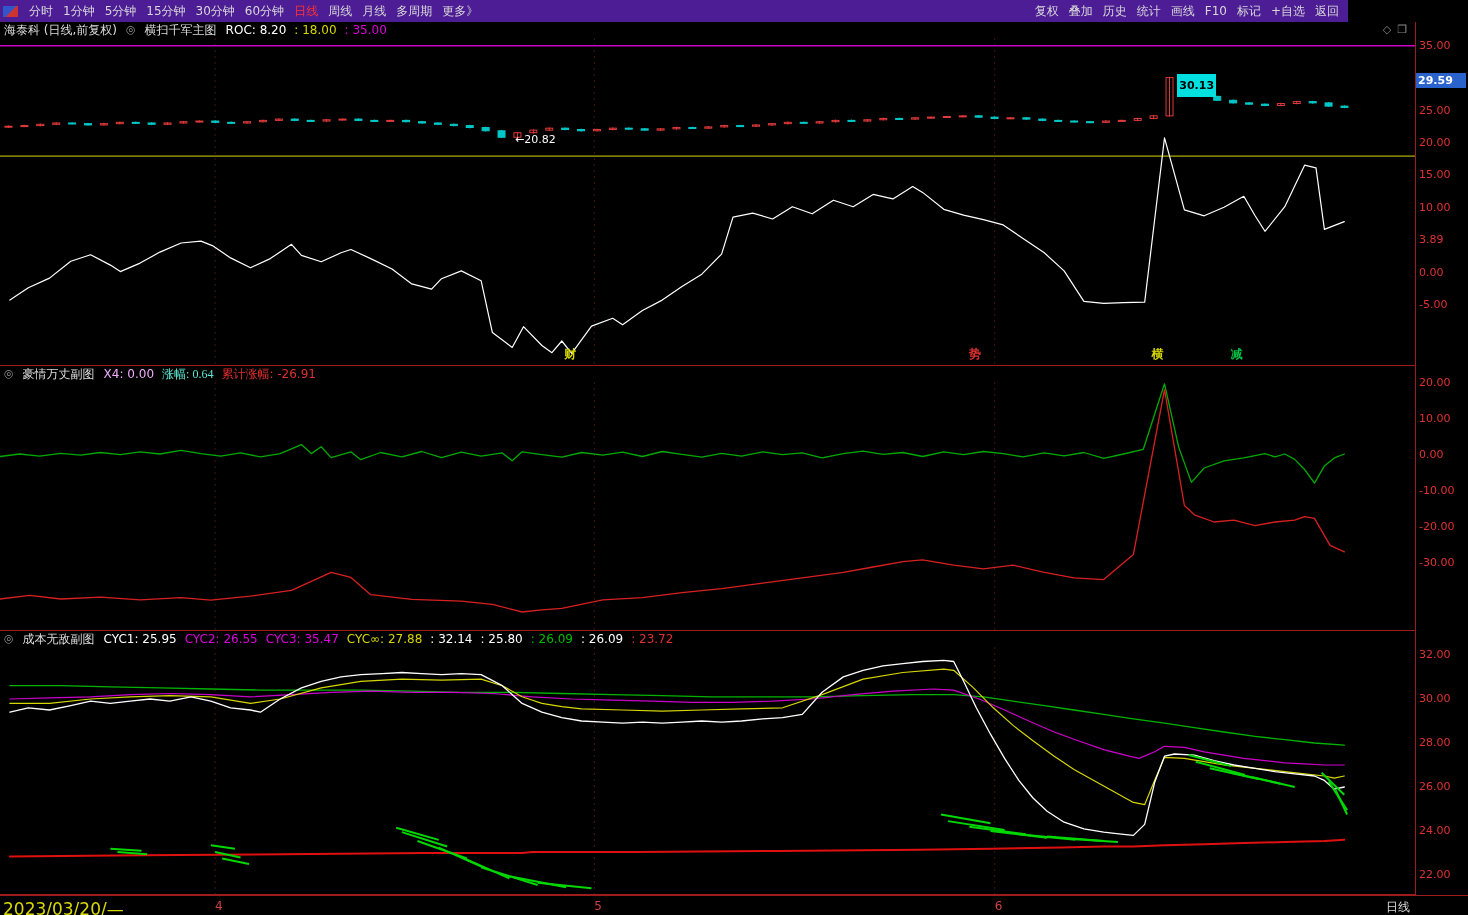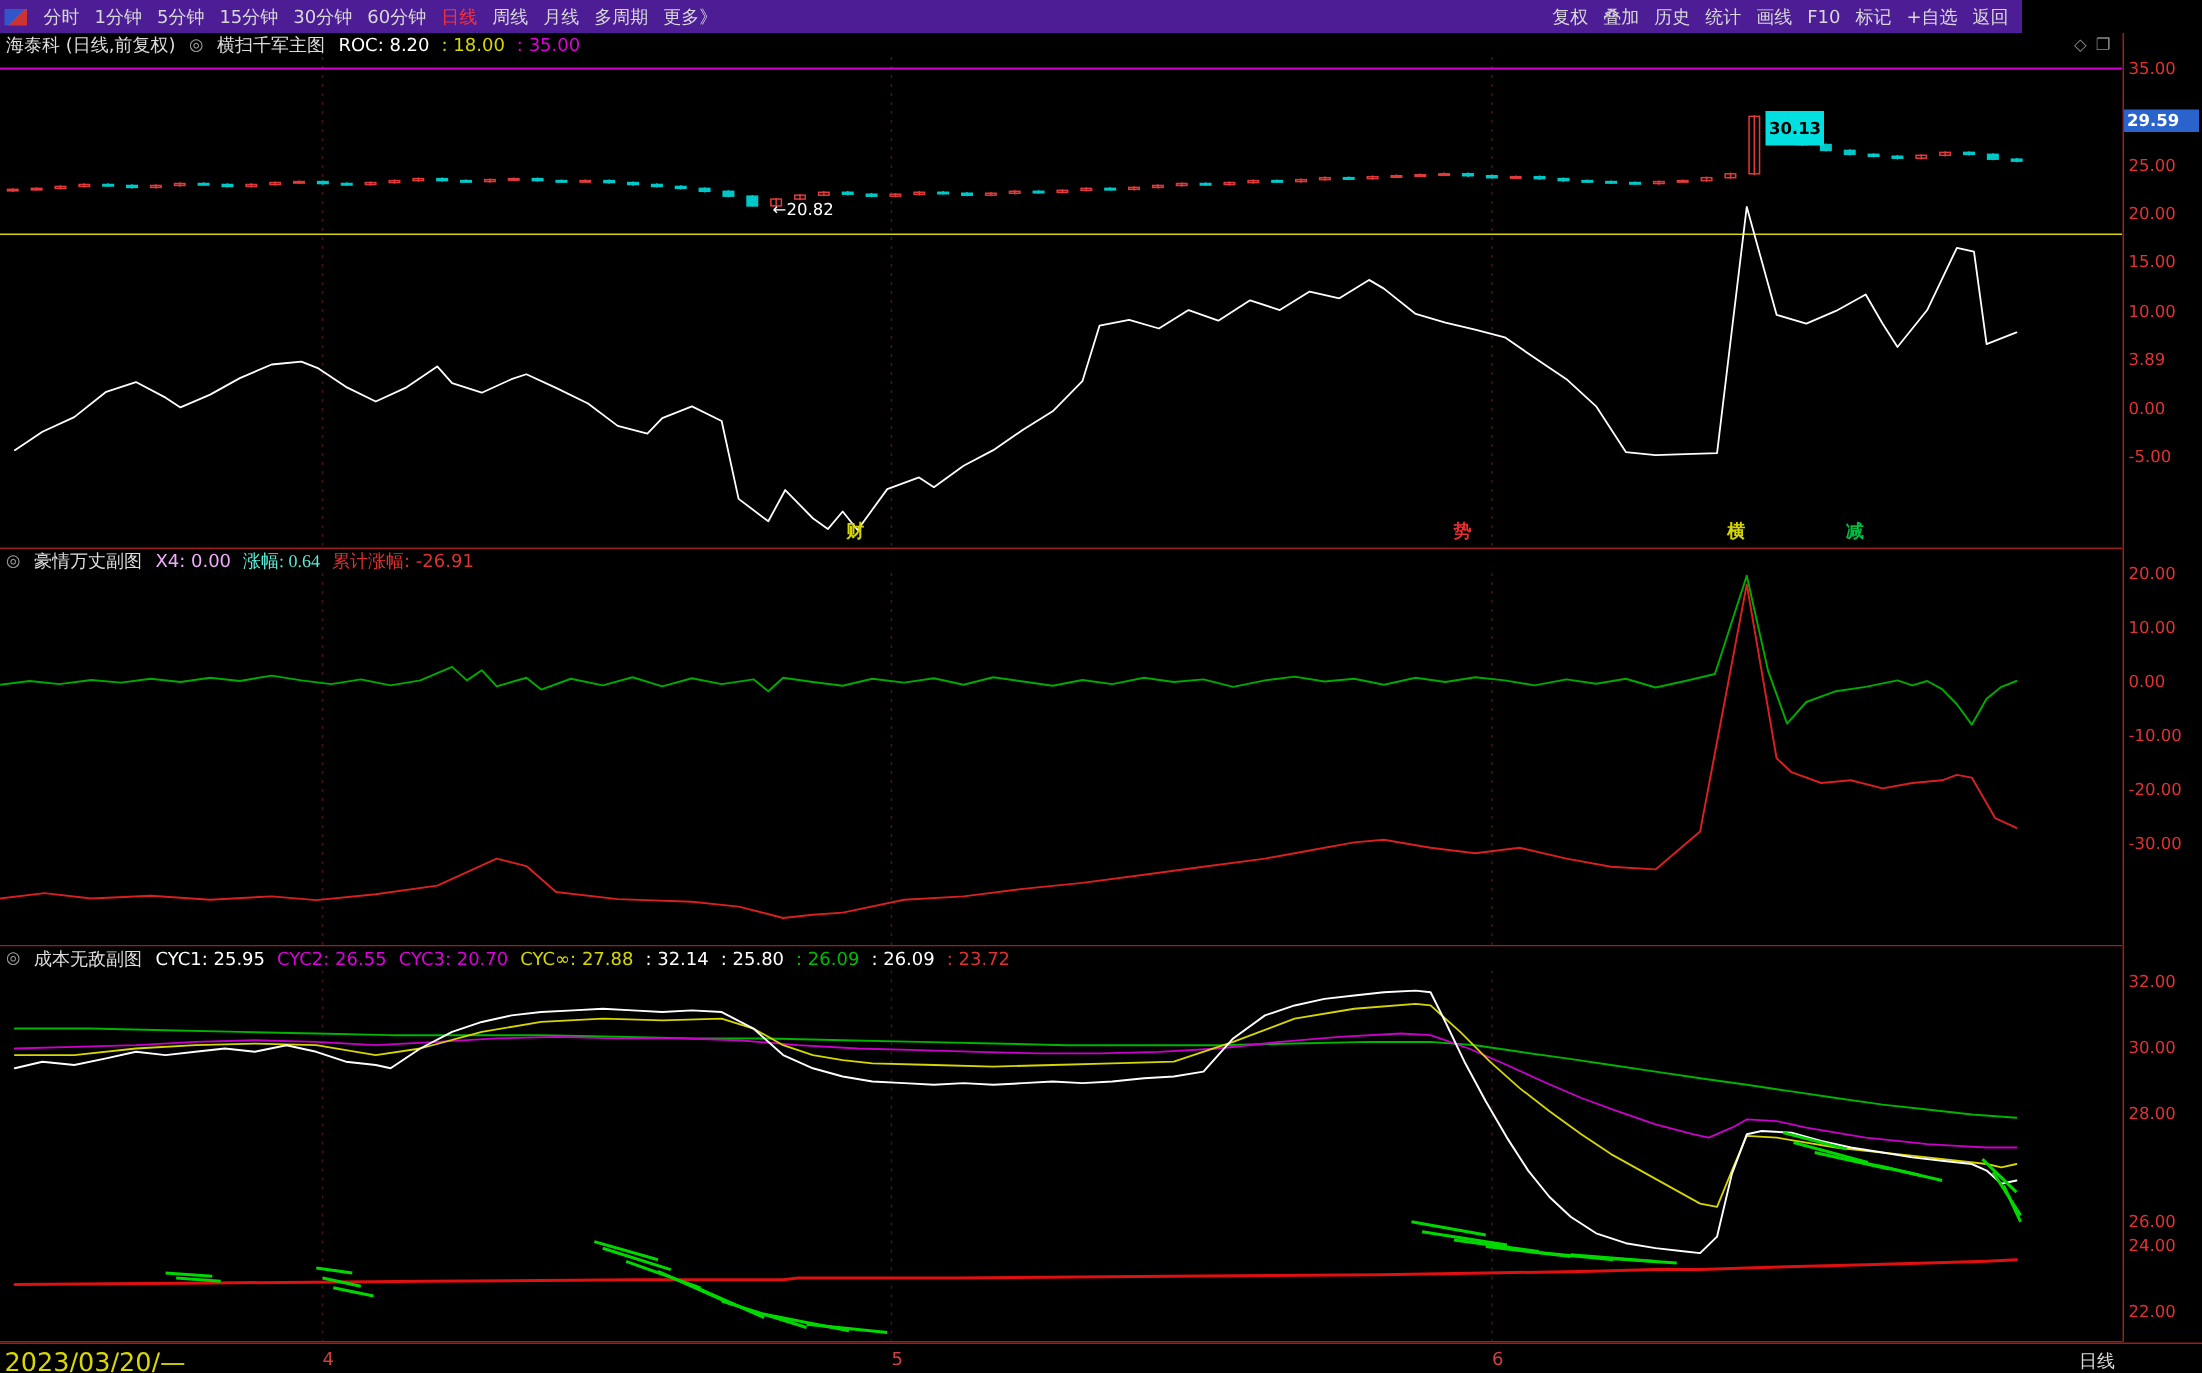--- a/index.html
+++ b/index.html
@@ -289,21 +289,21 @@
       </svg>
   </div>
 
   <div class="panel" id="p3" style="top:631px;height:263px;">
     <div class="ptitle">
       <span class="ind-icon">◎</span>
       <span>成本无敌副图</span>
       <span id="p3-vals" style="display:flex;gap:8px;">
           <span class="tv" style="color: rgb(255, 255, 255);">CYC1: 25.95</span>
           <span class="tv" style="color: rgb(221, 0, 221);">CYC2: 26.55</span>
-          <span class="tv" style="color: rgb(221, 0, 221);">CYC3: 20.70</span>
+          <span class="tv" style="color: rgb(221, 0, 221);">CYC3: 35.47</span>
           <span class="tv" style="color: rgb(214, 214, 0);">CYC∞: 27.88</span>
           <span class="tv" style="color: rgb(255, 255, 255);">: 32.14</span>
           <span class="tv" style="color: rgb(255, 255, 255);">: 25.80</span>
           <span class="tv" style="color: rgb(0, 187, 0);">: 26.09</span>
           <span class="tv" style="color: rgb(255, 255, 255);">: 26.09</span>
           <span class="tv" style="color: rgb(224, 48, 48);">: 23.72</span>
         </span>
     </div>
     <svg class="plot" id="c3" width="1415" height="247">
         <line x1="215.07999999999998" x2="215.07999999999998" y1="0" y2="247" stroke="#7a2727" stroke-width="1" stroke-dasharray="2,4" opacity="0.55"></line>
@@ -357,21 +357,21 @@
       <div class="price-tag" style="background: rgb(42, 99, 204); color: rgb(255, 255, 255); top: 50.8863px;">29.59</div>
       <div class="tick" style="top: 355.08px;">20.00</div>
       <div class="tick" style="top: 391.074px;">10.00</div>
       <div class="tick" style="top: 427.068px;">0.00</div>
       <div class="tick" style="top: 463.062px;">-10.00</div>
       <div class="tick" style="top: 499.057px;">-20.00</div>
       <div class="tick" style="top: 535.051px;">-30.00</div>
       <div class="tick" style="top: 626.925px;">32.00</div>
       <div class="tick" style="top: 670.954px;">30.00</div>
       <div class="tick" style="top: 714.982px;">28.00</div>
-      <div class="tick" style="top: 759.011px; margin-top: 28px;">26.00</div>
+      <div class="tick" style="top: 759.011px;">26.00</div>
       <div class="tick" style="top: 803.039px;">24.00</div>
       <div class="tick" style="top: 847.068px;">22.00</div>
     </div>
 
   <div class="statusbar" id="statusbar">
     <span class="sb-date">2023/03/20/—</span>
     <span class="sb-period">日线</span>
   <span class="sb-mark" style="left: 215.08px;">4</span>
       <span class="sb-mark" style="left: 594.3px;">5</span>
       <span class="sb-mark" style="left: 994.745px;">6</span>

